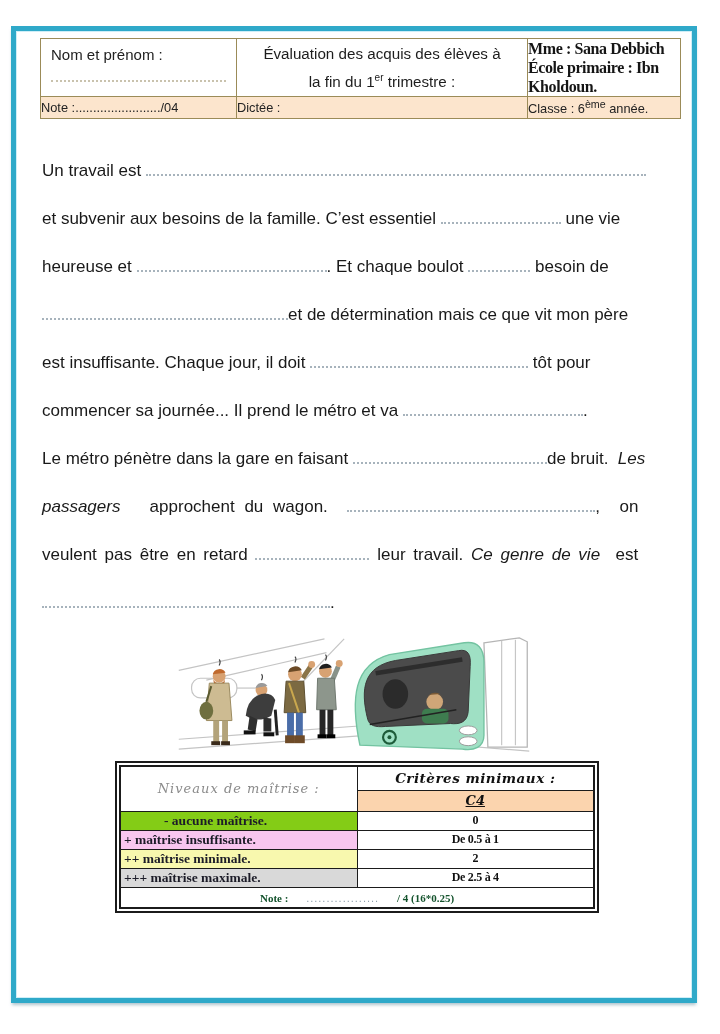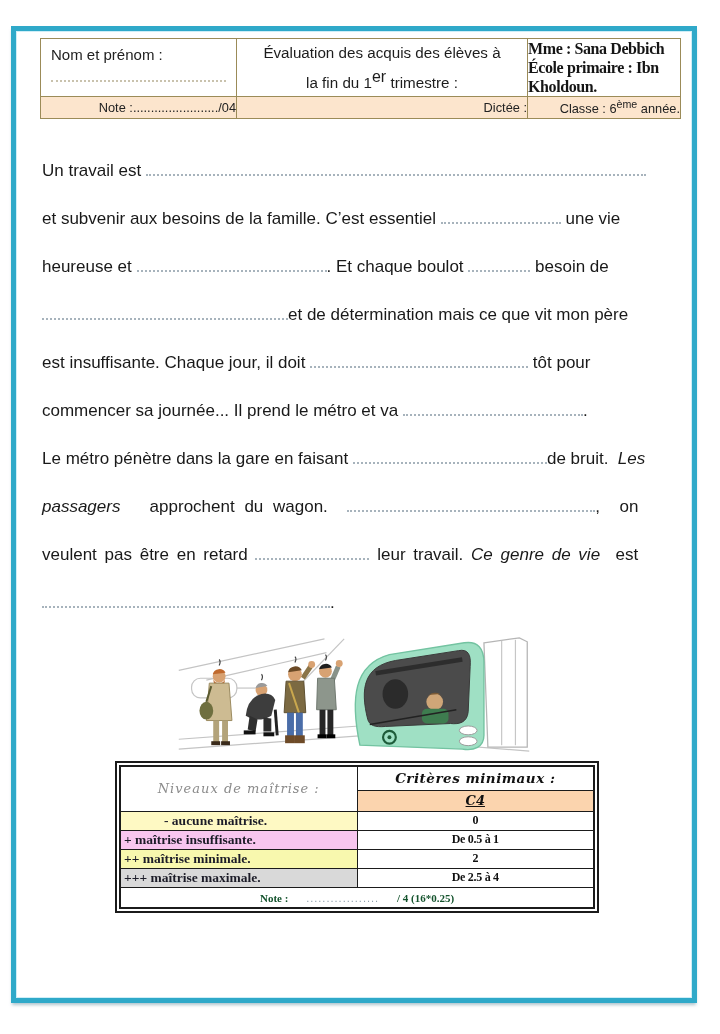--- a/index.html
+++ b/index.html
@@ -13,24 +13,24 @@
     box-shadow: inset 0 0 0 1px #cfeef7, 0 3px 3px -1px rgba(110,150,165,.55);
   }
   
   table.header { border-collapse:collapse; margin:7px 0 0 24px; table-layout:fixed;padding-left:39px; }
   table.header td { border:1.4px solid #9b8b58; box-sizing:border-box; padding:0; }
   .h-c1 { width:196px; } .h-c2 { width:291px; } .h-c3 { width:153px; }
   .cell-name { height:52px; vertical-align:top; }
   .cell-name .lbl { font-size:15px; color:#222; padding:7px 0 0 10px; }
   .name-blank { display:block; margin:17px 10px 0 10px; height:0; border-bottom:2px dotted #c9c2ad; }
   .cell-title { text-align:center; font-size:15.2px; color:#1d1d1d; line-height:23px; vertical-align:middle; }
-  .cell-title sup { font-size:16px; }
+  .cell-title sup { font-size:10px; }
   .cell-teacher { vertical-align:top; font-family:"Liberation Serif", serif; font-weight:bold;
                   font-size:16px; letter-spacing:-0.4px; color:#151515; padding:5px 4px 0 7px; line-height:19px; }
-  tr.h-row2 td { height:22px; background:#fce5cd; font-size:12.8px; color:#222; text-align:right; vertical-align:middle; }
+  tr.h-row2 td { height:22px; background:#fce5cd; font-size:12.8px; color:#222; text-align:left; vertical-align:middle; }
   
   #dictation { margin:28px 18px 0 26px; }
   .dict-line { height:48px; line-height:48px; white-space:pre; font-size:17px; color:#191919; }
   .seg.italic { font-style:italic; }
   .blank { display:inline-block; height:13px; border-bottom:2px dotted #a7b3bc; }
   
   .illustration { width:360px; height:126px; margin:2px auto 0; display:block; }
   
   .grading-wrap { width:476px; margin:6px 0 0 99px; border:2px solid #1b1b1b; padding:2px; background:#fff; }
   table.grading { border-collapse:collapse; width:100%; table-layout:fixed; border:2px solid #1b1b1b; }
@@ -175,21 +175,21 @@
         <tr>
           <td rowspan="2" class="g-h-left">Niveaux de maîtrise :</td>
           <td class="g-h-right">Critères minimaux :</td>
         </tr>
         <tr>
           <td class="g-c4">C4</td>
         </tr>
       </tbody>
       <tbody id="grading-rows">
           <tr>
-            <td class="g-label" style="background: #fef9c3; padding-left: 43px;">- aucune maîtrise.</td>
+            <td class="g-label" style="background: #84cc16; padding-left: 43px;">- aucune maîtrise.</td>
             <td class="g-value">0</td>
           </tr>
           <tr>
             <td class="g-label" style="background: rgb(248, 198, 239);">+ maîtrise insuffisante.</td>
             <td class="g-value">De 0.5 à 1</td>
           </tr>
           <tr>
             <td class="g-label" style="background: rgb(248, 248, 174);">++ maîtrise minimale.</td>
             <td class="g-value">2</td>
           </tr>

